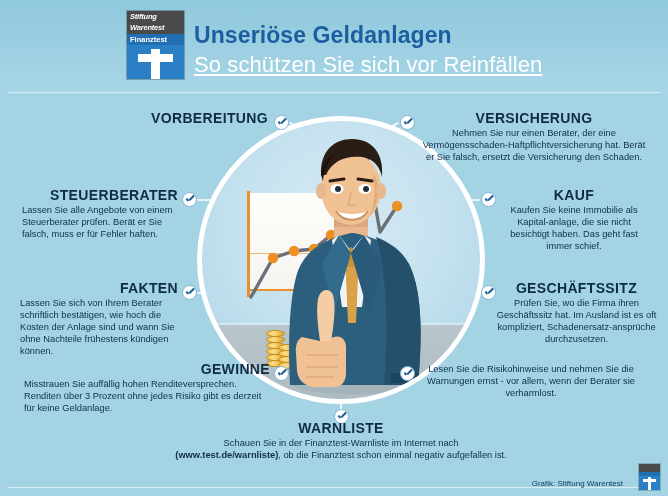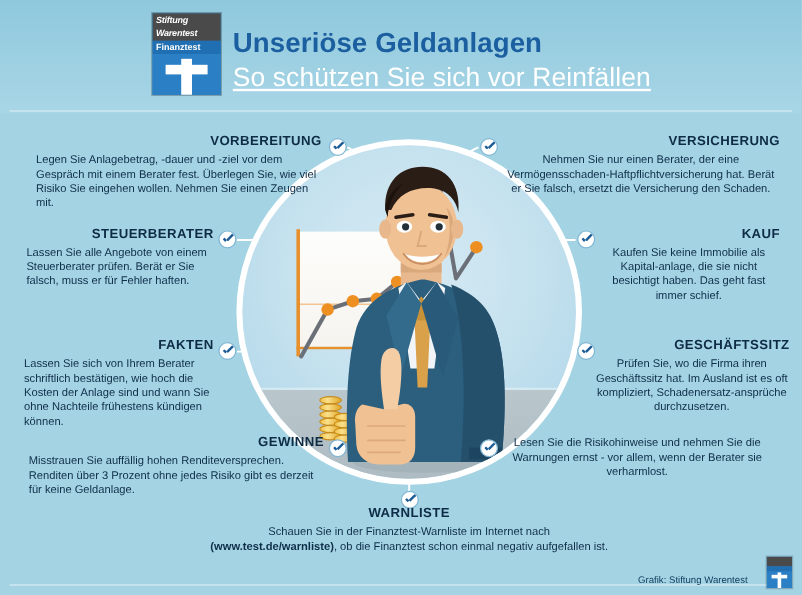--- a/index.html
+++ b/index.html
@@ -111,29 +111,29 @@
   }
   .chk:after{
     content:"";position:absolute;left:5.2px;top:3.6px;
     width:7px;height:1.5px;background:#1d5d96;
     transform:rotate(-45deg);border-radius:.5px;
   }
 
   
   .blk{position:absolute;}
   .blk h3{
-    margin:0 0 3px 0;font-size:11px;font-weight:bold;color:#0e2c45;
+    margin:0 0 3px 0;font-size:14px;font-weight:bold;color:#0e2c45;
     letter-spacing:.35px;line-height:12px;
   }
   .blk p{
     margin:0;font-size:9.3px;line-height:12.1px;color:#0f2e48;
   }
   .left-blk{text-align:left;}
   .left-blk h3{text-align:right;}
-  .right-blk h3{text-align:right;}
+  .right-blk h3{text-align:center;}
   .right-blk p{text-align:center;}
   .ctr-blk, .ctr-blk h3, .ctr-blk p{text-align:center;}
 
   
   .footer-rule{
     position:absolute;left:8px;right:8px;top:487px;height:1px;
     background:rgba(255,255,255,0.6);
   }
   .credit{
     position:absolute;right:45px;top:479px;
@@ -323,21 +323,20 @@
   <div class="chk" style="left:182px;top:285px;"></div>
   <div class="chk" style="left:274px;top:366px;"></div>
   <div class="chk" style="left:400px;top:115px;"></div>
   <div class="chk" style="left:481px;top:192px;"></div>
   <div class="chk" style="left:481px;top:285px;"></div>
   <div class="chk" style="left:400px;top:366px;"></div>
   <div class="chk" style="left:334px;top:409px;"></div>
 
   <div class="blk left-blk" style="left:30px;top:112px;width:238px;">
     <h3>VORBEREITUNG</h3>
-    <p>Legen Sie Anlagebetrag, -dauer und -ziel vor dem Gespräch mit einem Berater fest. Überlegen Sie, wie viel Risiko Sie eingehen wollen. Nehmen Sie einen Zeugen mit.</p>
   </div>
 
   <div class="blk left-blk" style="left:22px;top:189px;width:156px;">
     <h3>STEUERBERATER</h3>
     <p>Lassen Sie alle Angebote von einem Steuerberater prüfen. Berät er Sie falsch, muss er für Fehler haften.</p>
   </div>
 
   <div class="blk left-blk" style="left:20px;top:282px;width:158px;">
     <h3>FAKTEN</h3>
     <p>Lassen Sie sich von Ihrem Berater schriftlich bestätigen, wie hoch die Kosten der Anlage sind und wann Sie ohne Nachteile frühestens kündigen können.</p>

